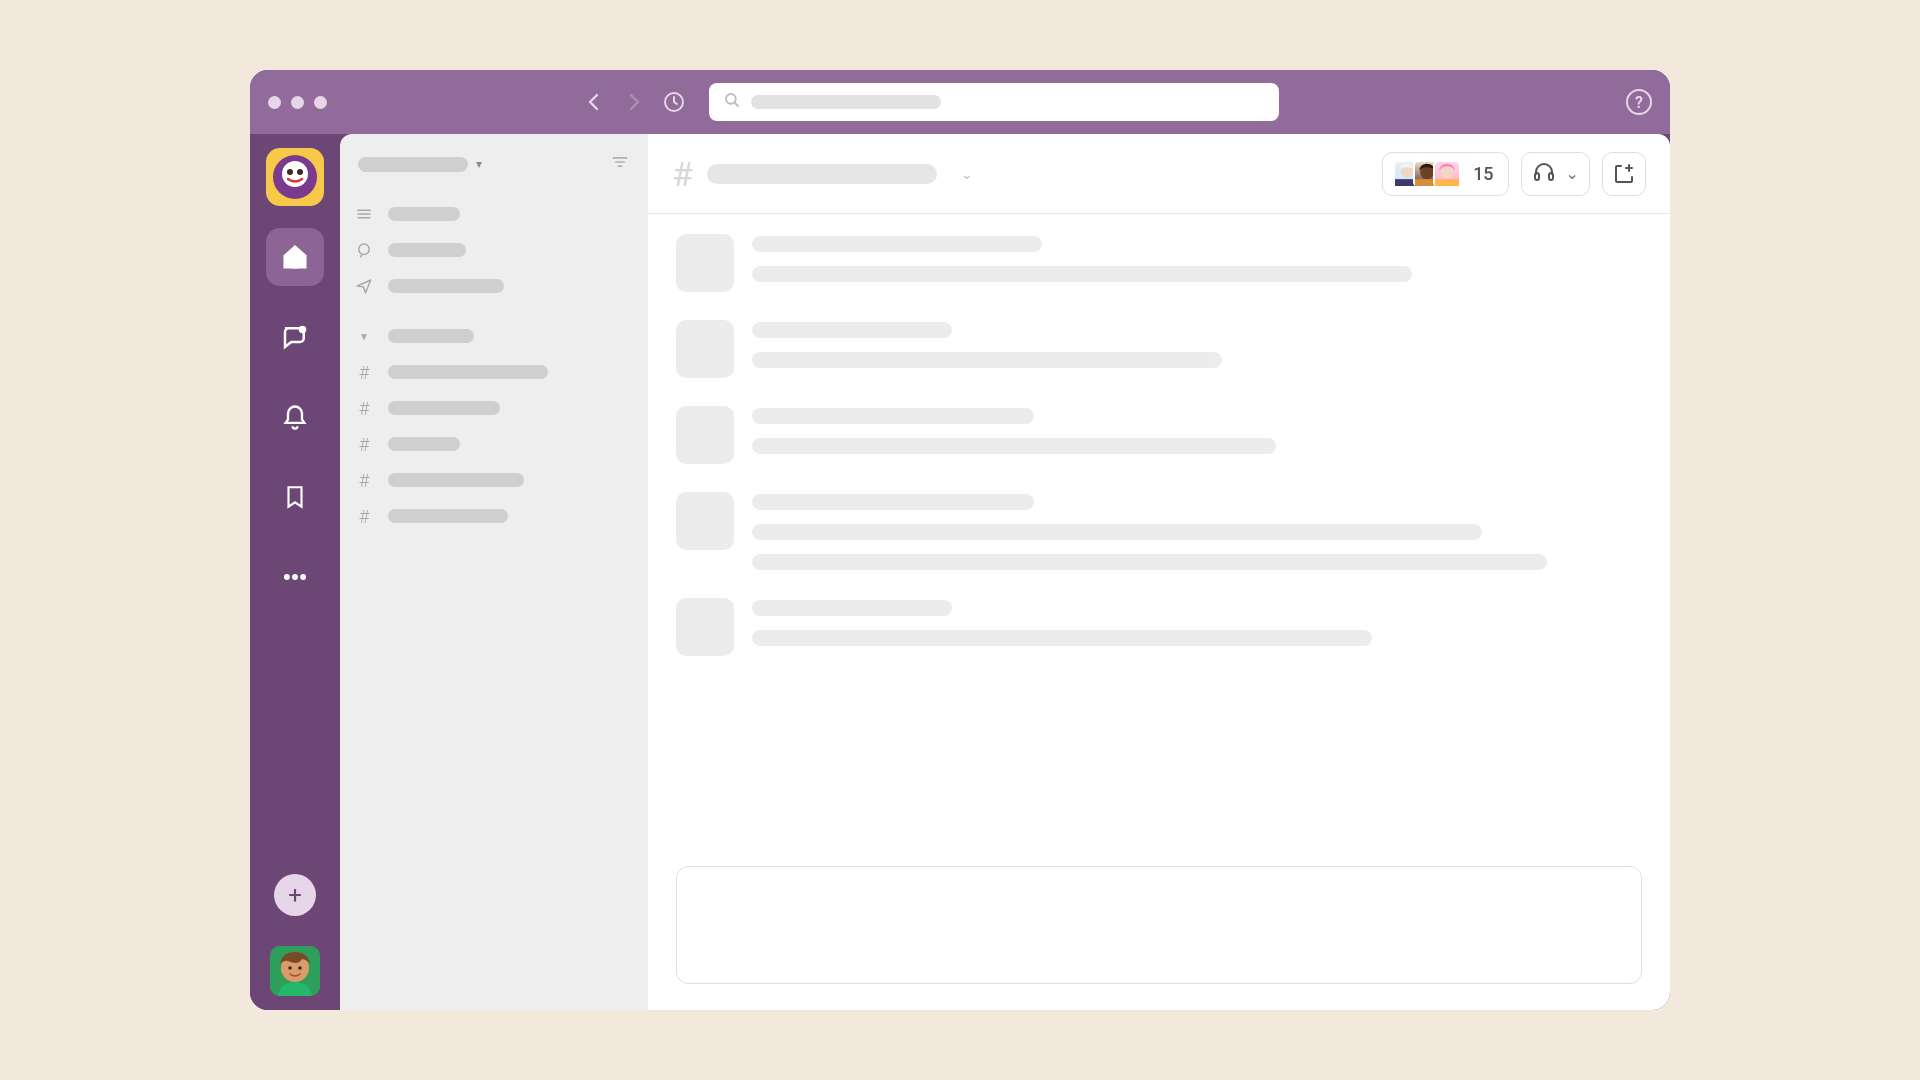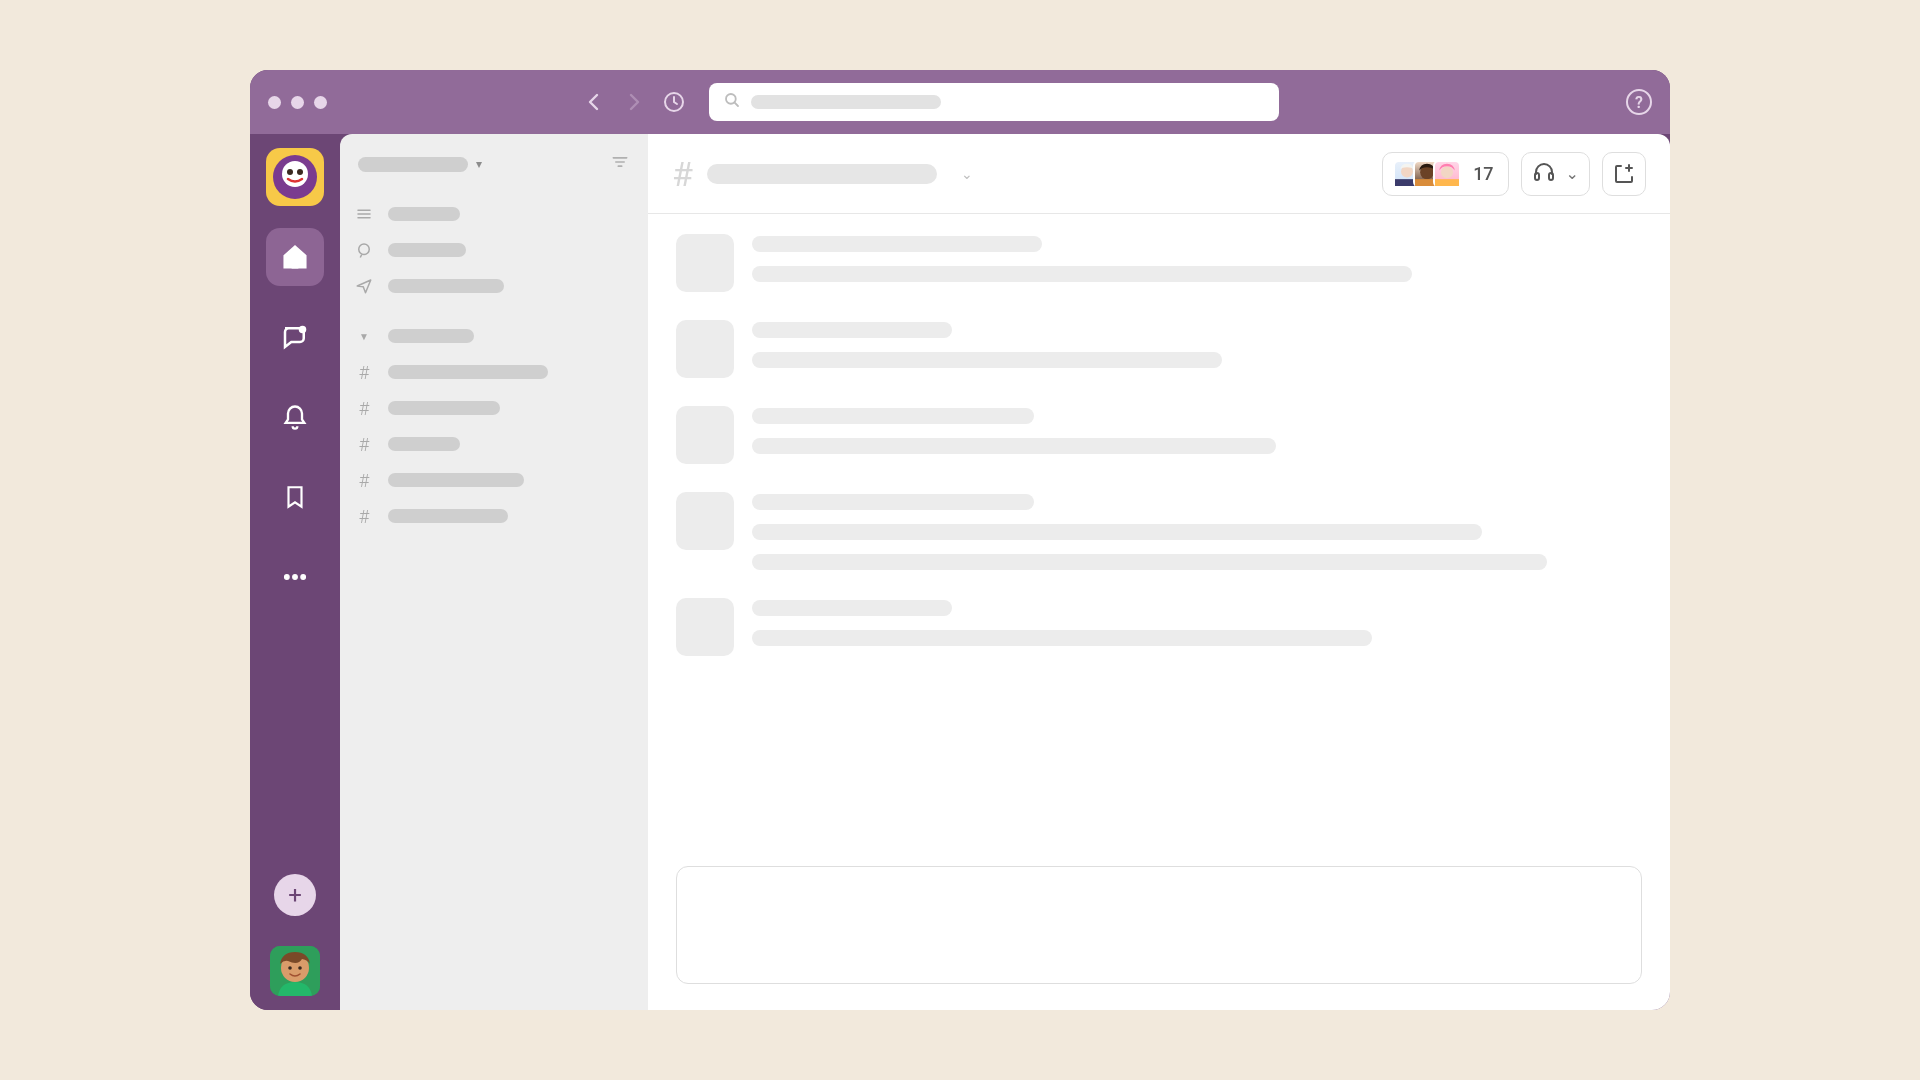--- a/index.html
+++ b/index.html
@@ -387,21 +387,21 @@
                   </svg>
               </div>
               <div class="av av3">
                 <svg viewBox="0 0 28 28">
                     <circle cx="14" cy="12" r="7" fill="#f2d6c4"></circle>
                     <path d="M5 10 Q6 2 14 2 Q22 2 23 10 Q20 5 14 5 Q8 5 5 10Z" fill="#ff7fb0"></path>
                     <rect y="20" width="28" height="8" fill="#ffb74d"></rect>
                   </svg>
               </div>
             </div>
-            <span class="count">17</span>
+            <span class="count">15</span>
           </div>
           <div class="pill headphone-pill">
             <span>
               <svg width="24" height="24" viewBox="0 0 24 24" fill="none" stroke="#555" stroke-width="2" stroke-linecap="round">
                   <path d="M4 14 v-2 a8 8 0 0 1 16 0 v2"></path>
                   <rect x="3" y="13" width="4" height="7" rx="2"></rect>
                   <rect x="17" y="13" width="4" height="7" rx="2"></rect>
                 </svg>
             </span>
             <span style="color:#777;">⌄</span>

